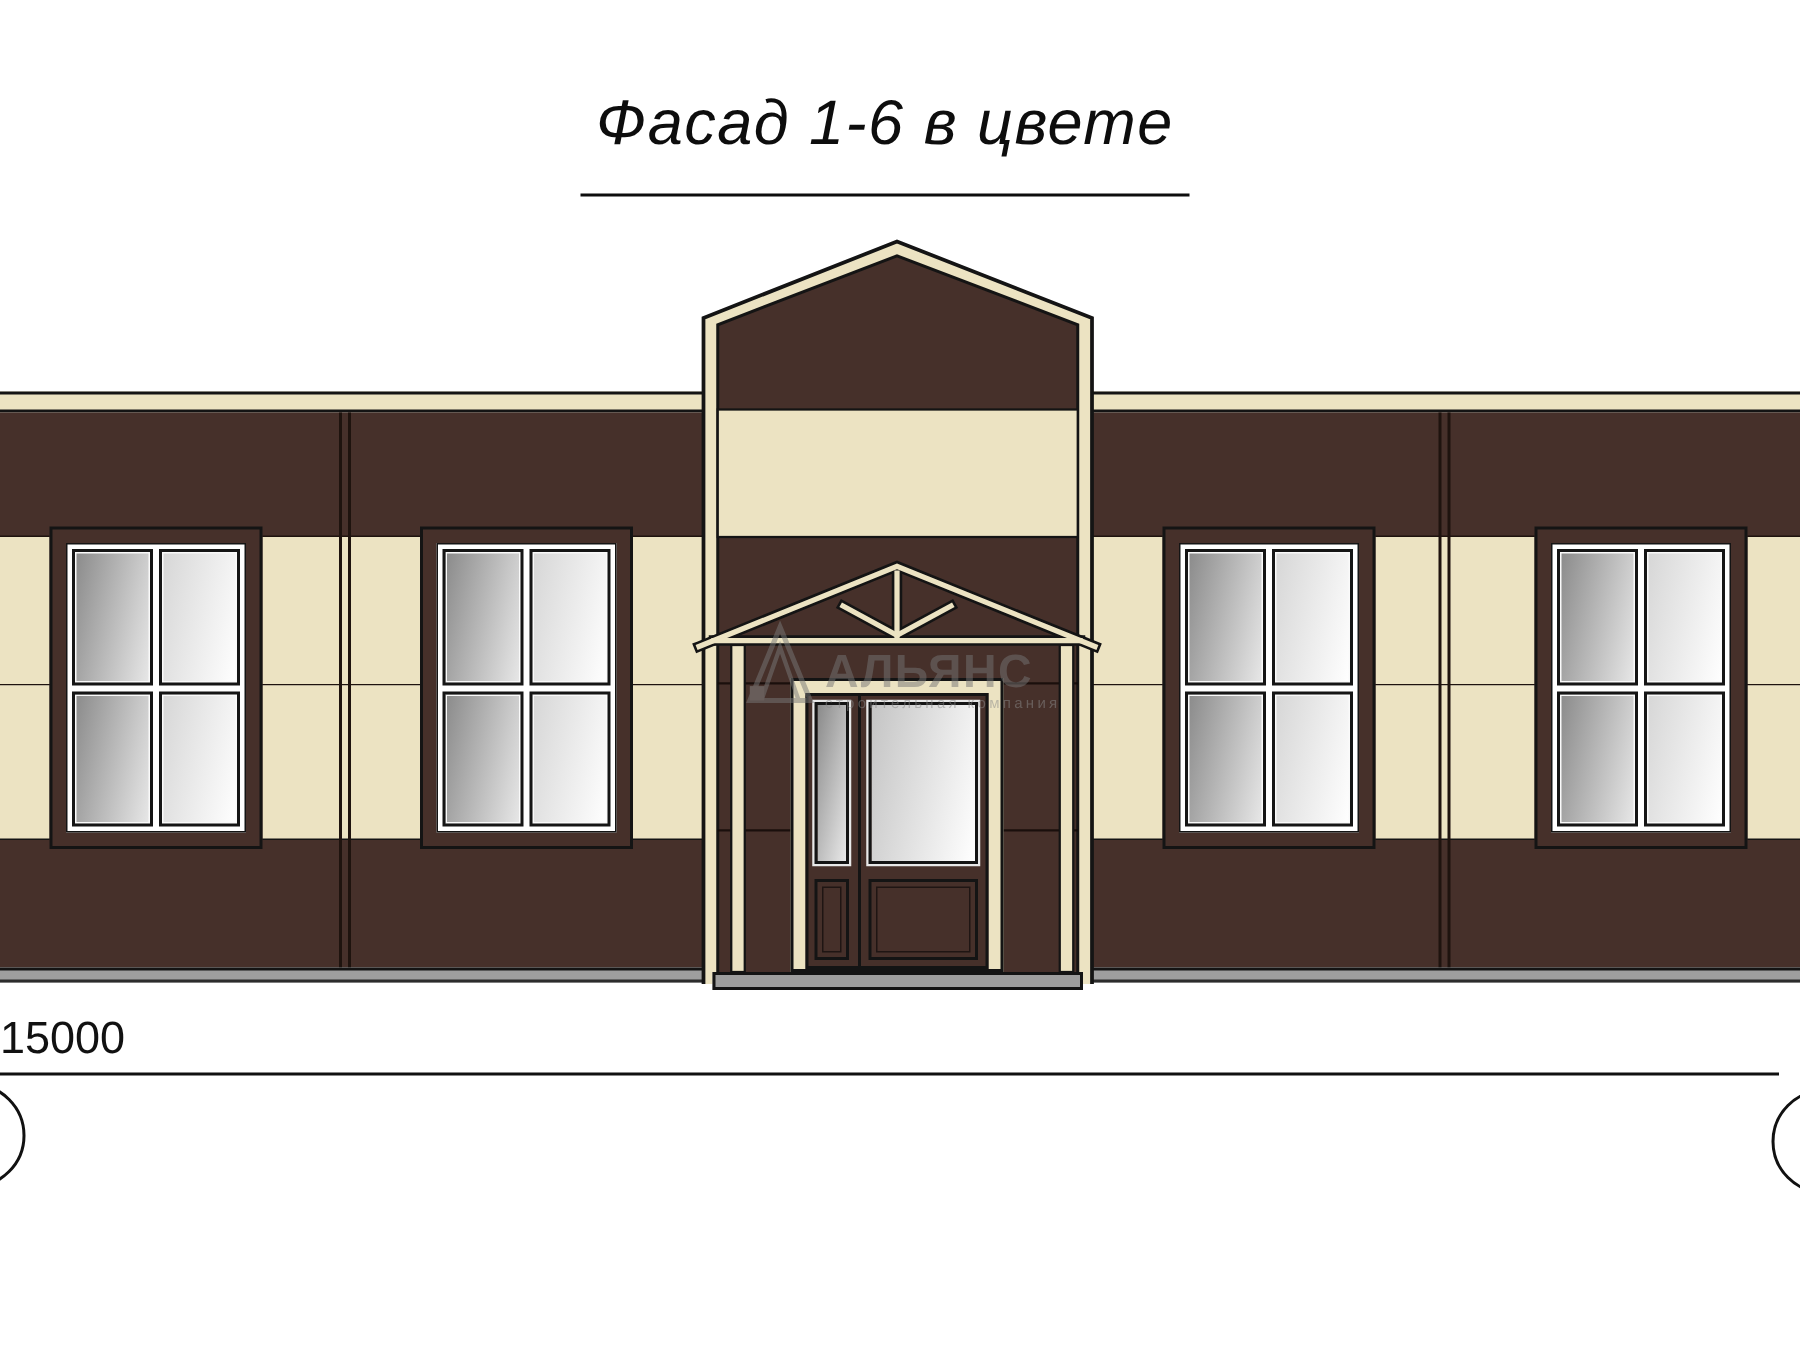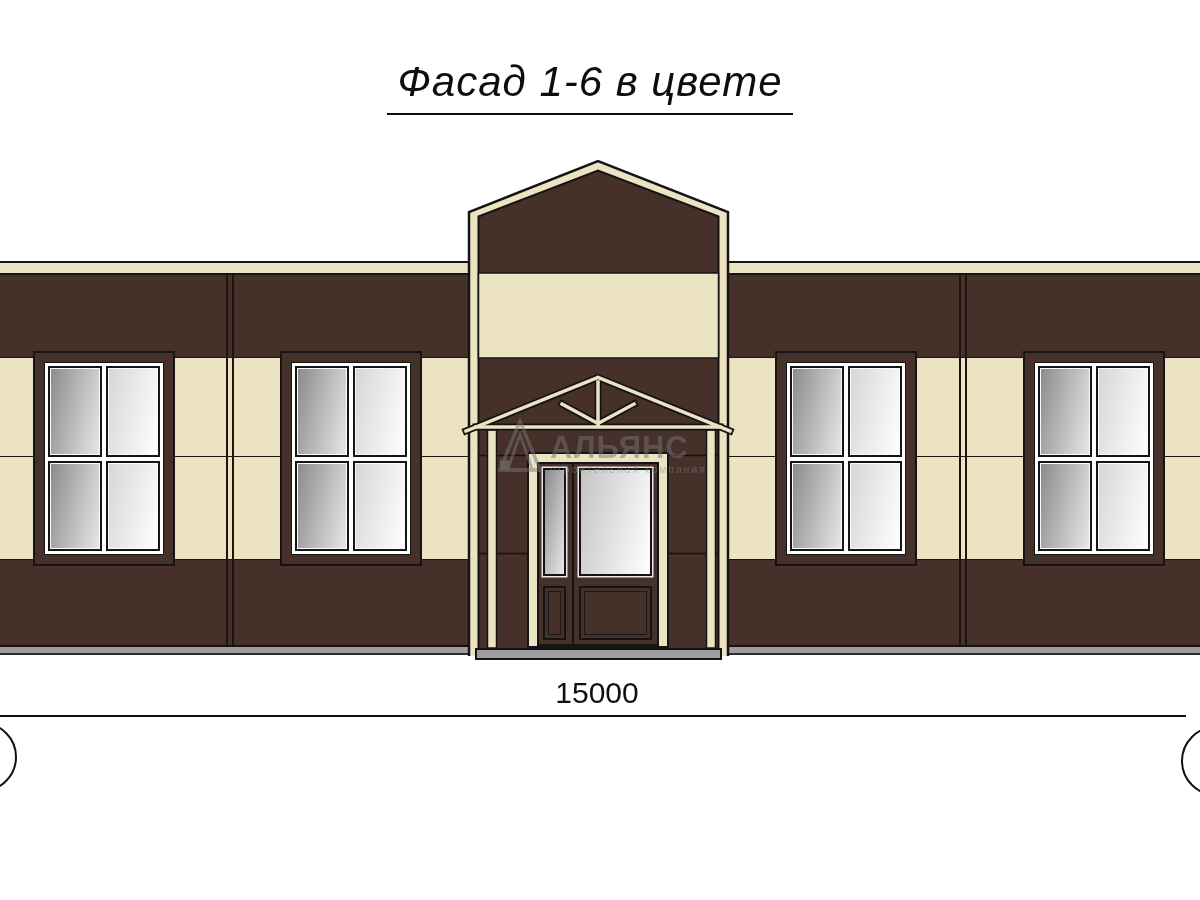--- a/index.html
+++ b/index.html
@@ -14,21 +14,21 @@
   }
   html,body{margin:0;padding:0;background:#fff;}
   .canvas{
     position:relative; width:1200px; height:900px; overflow:hidden;
     background:#fff; font-family:"Liberation Sans", sans-serif;
   }
   
   .title-wrap{position:absolute; left:0; top:58px; width:1180px; text-align:center; z-index:30;}
   .title-wrap span{
     display:inline-block; font-style:italic; font-size:42px; color:#0d0d0d;
-    border-bottom:2.5px solid #0d0d0d; padding:0 10px 7px 10px; letter-spacing:1px;
+    border-bottom:2.5px solid #0d0d0d; padding:0 10px 23px 10px; letter-spacing:1px;
   }
   
   .band{position:absolute; left:0; width:1200px; box-sizing:border-box; z-index:1;}
   .cornice{top:261px; height:14px; background:var(--wall-cream); border-top:2px solid var(--outline); border-bottom:2px solid var(--outline);}
   .brown-top{top:275px; height:83px; background:var(--wall-brown); border-bottom:1px solid var(--joint);}
   .cream-upper{top:358px; height:99px; background:var(--wall-cream); border-bottom:1.5px solid var(--joint);}
   .cream-lower{top:457px; height:103px; background:var(--wall-cream); border-bottom:1.5px solid var(--outline);}
   .brown-bottom{top:560px; height:85px; background:var(--wall-brown);}
   
   .vjoint{position:absolute; top:275px; height:370px; width:8px; box-sizing:border-box;
@@ -59,26 +59,26 @@
   .leaf-wide{left:35px; right:0;}
   .door-glass{position:absolute; border:2px solid var(--outline); box-shadow:0 0 0 1.5px #e8e8e8; box-sizing:border-box;}
   .dg-narrow{left:4px; top:4px; width:23px; height:108px; background:linear-gradient(102deg,var(--glass-dark-a),var(--glass-dark-b));}
   .dg-wide{left:5px; right:5px; top:4px; height:108px; background:linear-gradient(102deg,#c4c4c4,var(--glass-light-b));}
   .door-panel{position:absolute; top:122px; height:54px; border:2px solid var(--outline); box-sizing:border-box; background:var(--wall-brown);}
   .dp-narrow{left:4px; width:23px;}
   .dp-wide{left:5px; right:5px;}
   .door-panel .inset{position:absolute; left:3px; right:3px; top:3px; bottom:3px; border:1.5px solid rgba(0,0,0,0.55);}
   
   .watermark{position:absolute; left:497px; top:410px; width:210px; z-index:20; opacity:0.5;
-    display:flex; align-items:flex-end; gap:7px; pointer-events:none;}
+    display:flex; align-items:center; gap:7px; pointer-events:none;}
   .wm-text{display:flex; flex-direction:column;}
   .wm-brand{font-size:31px; font-weight:bold; color:var(--wm-gray); letter-spacing:1px; line-height:1; margin-top:22px;}
   .wm-tagline{font-size:10px; color:#8a8a8a; letter-spacing:2.2px; margin-top:1px; white-space:nowrap;}
   
-  .dim-label{position:absolute; left:0; top:676px; width:1194px; text-align:center; font-size:30px; color:#111; z-index:9;}
+  .dim-label{position:absolute; left:0; top:676px; width:1194px; font-size:30px; color:#111; z-index:9;}
   .dim-line{position:absolute; left:0; top:715px; width:1186px; border-top:2.5px solid #111; z-index:9;}
   .bubble{position:absolute; width:66px; height:66px; border:2.5px solid #111; border-radius:50%; box-sizing:content-box; z-index:9; background:transparent;}
   .bubble-left{left:-53px; top:722px;}
   .bubble-right{left:1181px; top:726px;}
 </style>
 </head>
 <body>
 
 <div class="canvas">
 

